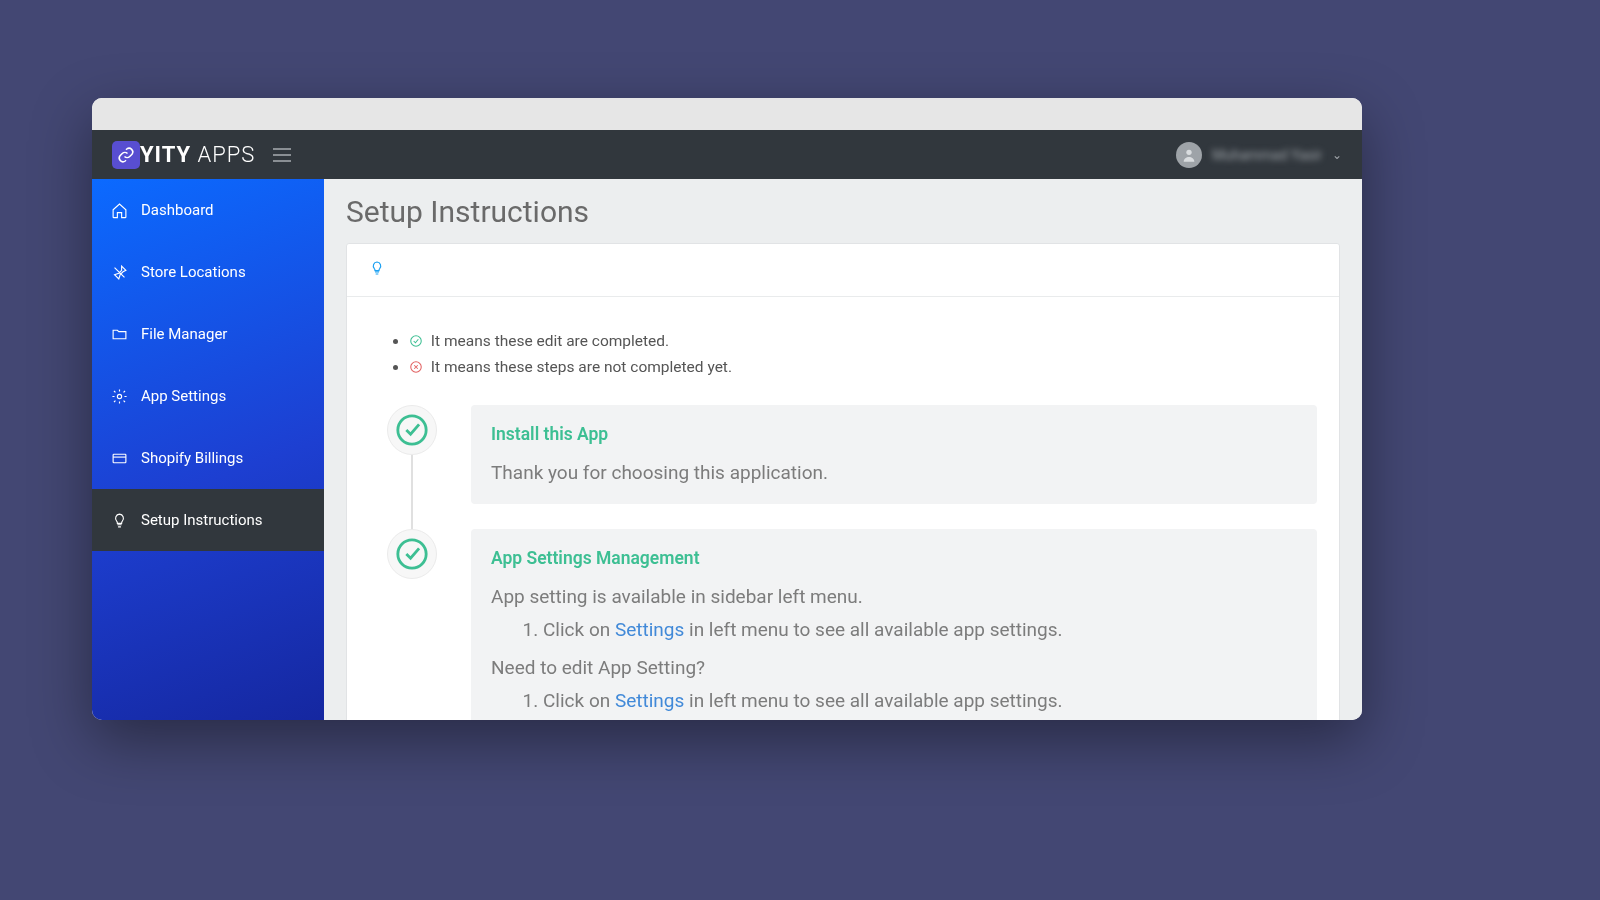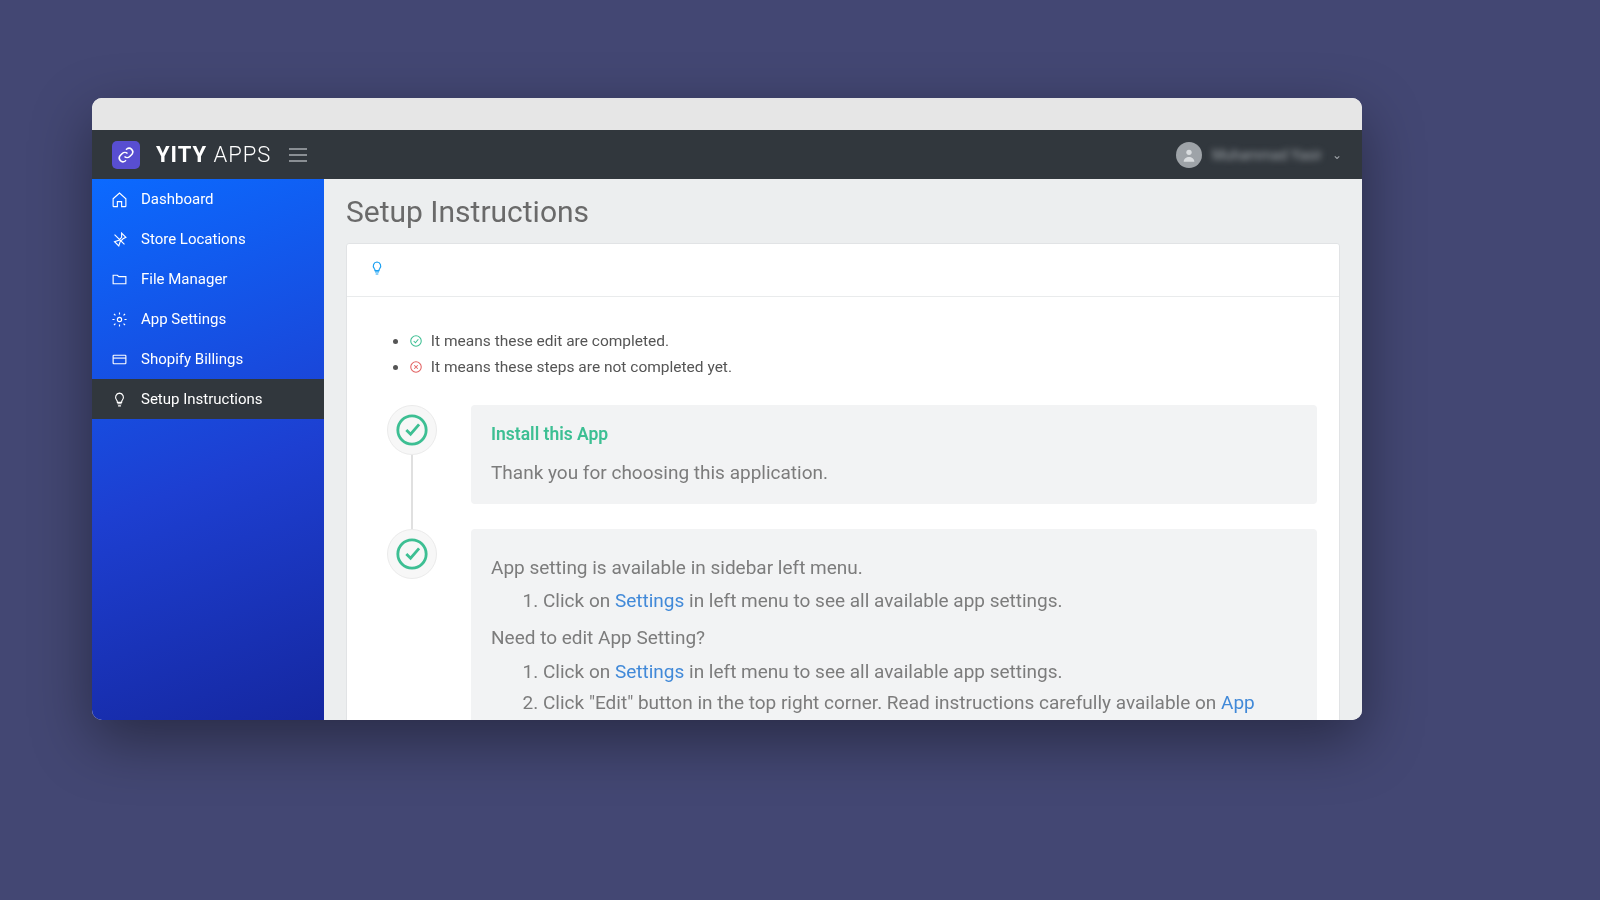--- a/index.html
+++ b/index.html
@@ -38,21 +38,21 @@
   display: flex;
   align-items: center;
 }
 .brand-logo {
   width: 28px; height: 28px;
   background: #584ed1;
   border-radius: 5px;
   display: flex; align-items: center; justify-content: center;
 }
 .brand-logo svg { width: 18px; height: 18px; }
-.brand-text { margin-left: 16px; color: #fff; font-size: 22px; font-weight: 300; letter-spacing: 1px; }
+.brand-text { margin-left: 0; color: #fff; font-size: 22px; font-weight: 300; letter-spacing: 1px; }
 .brand-text strong { font-weight: 700; }
 .hamburger { margin-left: 18px; display: flex; flex-direction: column; gap: 4px; cursor: pointer; }
 .hamburger span { width: 18px; height: 2px; background: #8a8f94; display: block; }
 .user-area { display: flex; align-items: center; gap: 10px; }
 .avatar { width: 26px; height: 26px; border-radius: 50%; background: #9ea3a8; display:flex; align-items:center; justify-content:center; }
 .avatar svg { width: 16px; height: 16px; }
 .user-name { color: #9ea3a8; font-size: 14px; filter: blur(3px); }
 .chevron { color: #9ea3a8; font-size: 12px; }
 .body {
   display: flex;
@@ -61,21 +61,21 @@
 .sidebar {
   width: 232px;
   background: linear-gradient(160deg, #0b6aff 0%, #1d3fd1 55%, #1527a0 100%);
   color: #fff;
   flex-shrink: 0;
 }
 .nav-item {
   display: flex;
   align-items: center;
   gap: 13px;
-  padding: 11px 18px;
+  padding: 22px 18px;
   font-size: 15px;
   cursor: pointer;
 }
 .nav-item.active {
   background: #31373d;
 }
 .nav-icon { width: 18px; height: 18px; display:flex; align-items:center; justify-content:center; }
 .nav-icon svg { width: 17px; height: 17px; stroke: #fff; fill: none; stroke-width: 1.6; }
 .main {
   flex: 1;
@@ -286,20 +286,21 @@
             </div>
 
             <div class="step">
               <div class="step-circle">
                 <svg viewBox="0 0 24 24">
                     <circle cx="12" cy="12" r="10"></circle>
                     <path d="M8 12l3 3 6-7"></path>
                   </svg>
               </div>
               <div class="step-box">
+                <div class="step-title">App Settings Management</div>
                 <div class="step-desc">
                   <p>App setting is available in sidebar left menu.</p>
                   <ol>
                     <li><span>Click on </span><span class="link">Settings</span><span> in left menu to see all available app settings.</span></li>
                   </ol>
                   <p>Need to edit App Setting?</p>
                   <ol>
                     <li><span>Click on </span><span class="link">Settings</span><span> in left menu to see all available app settings.</span></li>
                     <li><span>Click "Edit" button in the top right corner. Read instructions carefully available on </span><span class="link">App Setting</span><span> page.</span></li>
 

